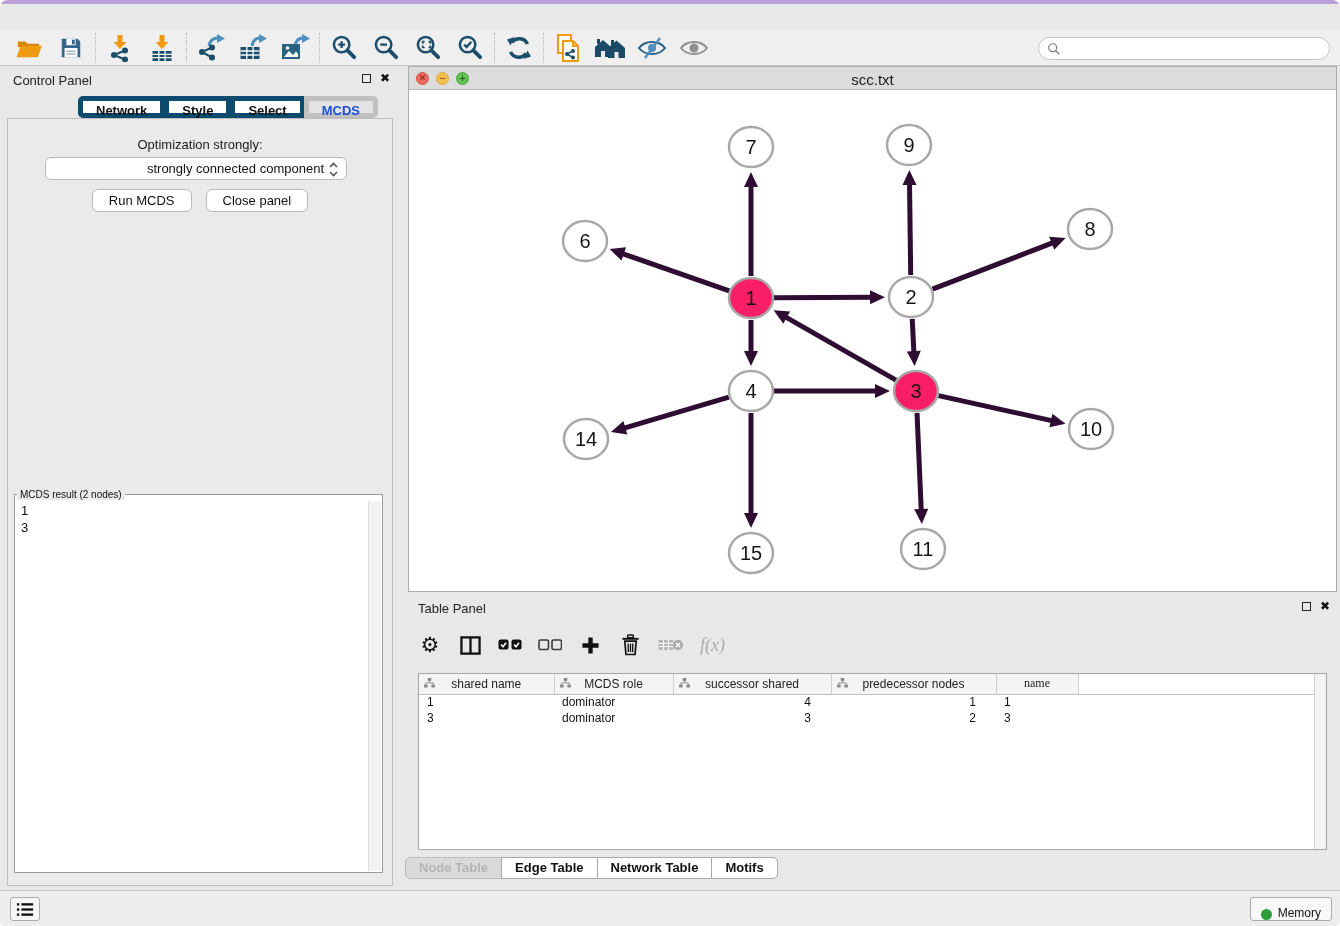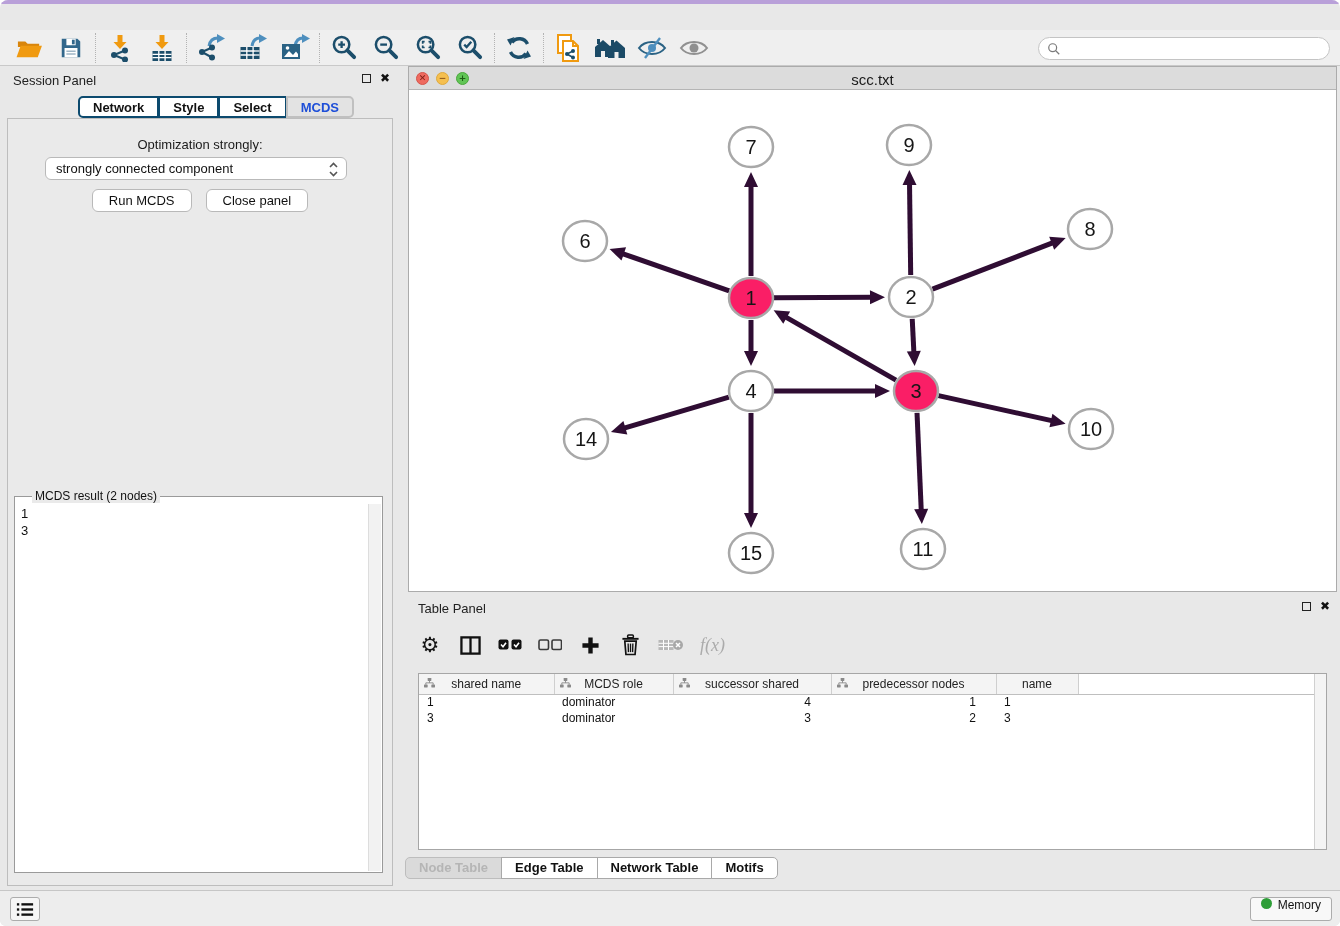--- a/index.html
+++ b/index.html
@@ -25,38 +25,38 @@
 
   
   .control-panel{position:absolute;left:0;top:66px;width:400px;height:824px;}
   .cp-header{position:relative;height:28px;}
   .cp-title{position:absolute;left:13px;top:7px;font-size:13px;color:#222;}
   .panel-controls{position:absolute;right:10px;top:7px;display:flex;gap:9px;align-items:center;}
   .float-icon{width:9px;height:9px;border:1.5px solid #222;display:inline-block;}
   .close-icon{font-family:"DejaVu Sans",sans-serif;font-size:12px;font-weight:bold;color:#111;line-height:10px;}
 
   .cp-tabs{position:absolute;left:78px;top:30px;display:flex;z-index:3;}
-  .cp-tab{height:22px;line-height:20px;padding:0 13px;background:#fff;border:2px solid #0c4a6e;margin-right:-1px;
+  .cp-tab{height:22px;line-height:20px;padding:0 13px;background:#fff;border:5px solid #0c4a6e;margin-right:-1px;
           font-size:13px;font-weight:600;color:#111;cursor:pointer;}
   .cp-tab:first-child{border-radius:5px 0 0 5px;}
   .cp-tab:last-child{border-radius:0 5px 5px 0;}
   .cp-tab.active{background:#E3E3E3;color:#1d4ed8;border-color:#C0C0C0;}
 
   .cp-body{position:absolute;left:7px;right:7px;top:52px;bottom:4px;border:1px solid #BDBDBD;background:#EAEAEA;}
   .opt-label{position:absolute;left:0;right:0;top:18px;text-align:center;font-size:13px;color:#1a1a1a;}
   .criterion{position:absolute;left:37px;right:45px;top:38px;height:23px;background:#fff;border:1px solid #B9B9B9;
-             border-radius:6px;font-size:13px;color:#111;display:flex;align-items:center;padding:0 22px 0 10px;cursor:pointer;}
+             border-radius:6px;font-size:13px;color:#111;display:flex;align-items:center;padding:0 22px 0 10px;cursor:pointer;justify-content:flex-end;}
   .stepper{position:absolute;right:7px;top:3px;}
   .btnrow{position:absolute;left:0;right:0;top:70px;display:flex;justify-content:center;gap:14px;}
   .pbtn{height:23px;background:#fff;border:1px solid #B9B9B9;border-radius:6px;font-size:13px;color:#111;
         padding:0 16px;display:flex;align-items:center;cursor:pointer;font-family:"Liberation Sans",sans-serif;}
 
   .mcds-fieldset{position:absolute;left:6px;right:9px;top:370px;height:384px;border:1px solid #9A9A9A;
                  background:#fff;margin:0;padding:0;}
-  .mcds-fieldset legend{font-size:12px;color:#111;background:#EAEAEA;padding:0 3px;margin-left:17px;}
+  .mcds-fieldset legend{font-size:10px;color:#111;background:#EAEAEA;padding:0 3px;margin-left:2px;}
   .mcds-lines{position:absolute;left:0;top:0;right:14px;bottom:0;padding:2px 6px;font-size:13px;line-height:17px;color:#111;}
   .mcds-scroll{position:absolute;right:1px;top:1px;bottom:1px;width:13px;background:#F2F2F2;border-left:1px solid #DDD;}
 
   
   .netwin{position:absolute;left:408px;top:66px;width:929px;height:526px;border:1px solid #ABABAB;background:#fff;}
   .net-titlebar{position:relative;height:23px;background:#DCDCDC;border-bottom:1px solid #B5B5B5;}
   .net-lights{position:absolute;left:7px;top:5px;display:flex;gap:7px;}
   .nlight{width:13px;height:13px;border-radius:50%;font-family:"DejaVu Sans",sans-serif;font-size:9px;font-weight:bold;
           display:flex;align-items:center;justify-content:center;line-height:1;}
   .nl-red{background:#EE6A5F;border:1px solid #D5544A;color:#7E1E15;}
@@ -88,21 +88,21 @@
           font-size:13px;font-weight:600;color:#111;cursor:pointer;}
   .bt-tab:first-child{border-radius:5px 0 0 5px;}
   .bt-tab:last-child{border-radius:0 5px 5px 0;}
   .bt-tab.active{background:#DADADA;color:#B5B5B5;border-color:#BDBDBD;}
 
   
   .statusbar{position:absolute;left:0;right:0;bottom:0;height:36px;background:#EDEDED;border-top:1px solid #C6C6C6;}
   .menu-btn{position:absolute;left:10px;top:6px;width:30px;height:24px;background:#F6F6F6;border:1px solid #ACACAC;
             border-radius:3px;display:flex;align-items:center;justify-content:center;cursor:pointer;}
   .memory-btn{position:absolute;right:8px;top:6px;height:24px;background:#F8F8F8;border:1px solid #ACACAC;border-radius:3px;
-              display:flex;align-items:flex-start;gap:6px;padding:0 10px;font-size:12px;color:#111;cursor:pointer;}
+              display:flex;align-items:flex-end;gap:6px;padding:0 10px;font-size:12px;color:#111;cursor:pointer;}
   .memdot{width:11px;height:11px;border-radius:50%;background:#2E9E38;}
 </style>
 </head>
 <body>
 
 <div class="app">
 
   <div class="accent"></div>
 
   <div class="toolbar">
@@ -263,21 +263,21 @@
       <svg width="14" height="14" viewBox="0 0 16 16">
         <circle cx="6.5" cy="6.5" r="4.5" stroke="#7A7A7A" stroke-width="1.4" fill="none"></circle>
         <line x1="10" y1="10" x2="14" y2="14" stroke="#7A7A7A" stroke-width="1.4"></line>
       </svg>
       <input placeholder="" style="">
     </span>
   </div>
 
   <div class="control-panel">
     <div class="cp-header">
-      <span class="cp-title">Session Panel</span>
+      <span class="cp-title">Control Panel</span>
       <span class="panel-controls">
         <span class="float-icon"></span>
         <span class="close-icon">✖</span>
       </span>
     </div>
     <div class="cp-tabs" id="cp-tabs">
         <div class="cp-tab">Network</div>
         <div class="cp-tab">Style</div>
         <div class="cp-tab">Select</div>
         <div class="cp-tab active">MCDS</div>
@@ -488,21 +488,21 @@
                     <path d="M6 3.2 V5.3 M2 7.2 V5.3 H10 V7.2" stroke="#8a8a8a" fill="none" stroke-width="1"></path>
                   </svg></span><span>successor shared</span></th>
               <th style="width: 165px;"><span class="hicon"><svg width="11" height="11" viewBox="0 0 12 12">
                     <g fill="#8a8a8a">
                       <rect x="4" y="0" width="4" height="3.2" rx="0.5"></rect>
                       <rect x="0" y="7.2" width="4" height="3.2" rx="0.5"></rect>
                       <rect x="8" y="7.2" width="4" height="3.2" rx="0.5"></rect>
                     </g>
                     <path d="M6 3.2 V5.3 M2 7.2 V5.3 H10 V7.2" stroke="#8a8a8a" fill="none" stroke-width="1"></path>
                   </svg></span><span>predecessor nodes</span></th>
-              <th style="width: 82px;"><span>name</span></th>
+              <th style="width: 82px; font-family: Liberation Serif, serif;"><span>name</span></th>
               <th class="filler"></th>
             </tr>
           </thead>
         <tbody id="table-body">
             <tr>
               <td style="text-align: left;">1</td>
               <td style="text-align: left;">dominator</td>
               <td class="ral" style="text-align: right;">4</td>
               <td class="ral" style="text-align: right;">1</td>
               <td style="text-align: left;">1</td>

